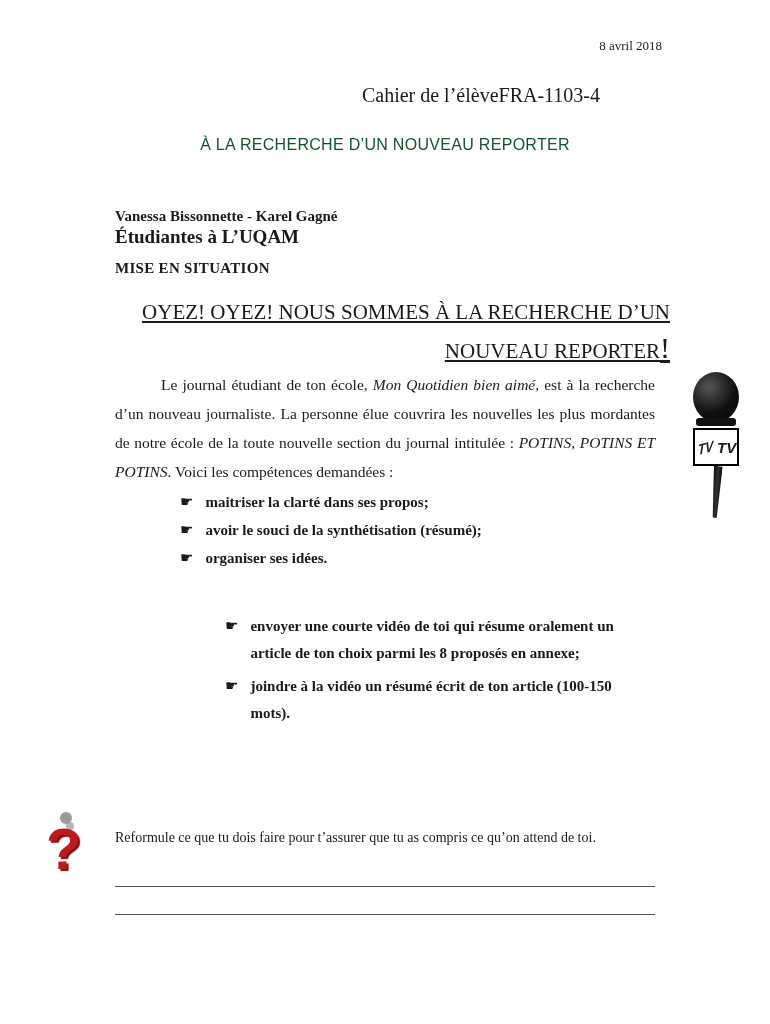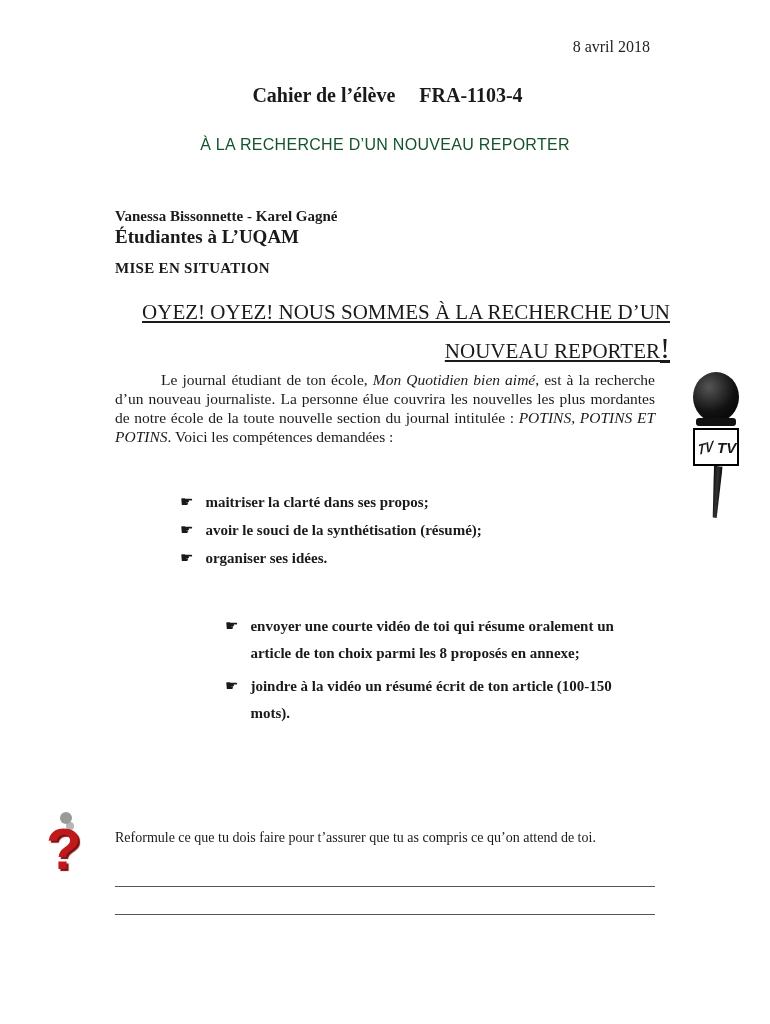--- a/index.html
+++ b/index.html
@@ -1,33 +1,33 @@
 <!DOCTYPE html>
 <html><head>
 <meta charset="utf-8">
 <style>
   html,body{margin:0;padding:0;background:#fff;}
   .page{
     position:relative;width:770px;height:1024px;background:#ffffff;overflow:hidden;
     font-family:"Liberation Serif", serif;color:#1a1a1a;
   }
   .abs{position:absolute;}
-  .date{top:38px;right:120px;font-size:16px;color:#222;}
-  .title-row{top:84px;left:115px;width:540px;display:flex;justify-content:center;
-    padding:0 55px 0 60px;box-sizing:border-box;font-weight:bold;font-size:20px;gap:24px;}
+  .date{top:38px;right:108px;font-size:13px;color:#222;}
+  .title-row{top:84px;left:115px;width:540px;display:flex;justify-content:flex-end;
+    padding:0 55px 0 60px;box-sizing:border-box;font-weight:normal;font-size:20px;}
   .subtitle{top:136px;left:115px;width:540px;text-align:center;
     font-family:"Liberation Sans", sans-serif;font-size:16px;letter-spacing:.3px;color:#14532d;}
   .authors{top:208px;left:115px;font-weight:bold;font-size:15px;}
   .affiliation{top:226px;left:115px;font-weight:bold;font-size:19px;text-align:right;}
   .mise{top:260px;left:115px;width:540px;text-align:left;font-weight:bold;font-size:15px;letter-spacing:.3px;}
   .headline{top:294px;left:100px;width:570px;text-align:right;font-weight:normal;font-size:21px;
     line-height:36px;}
   .headline .uline{text-decoration:underline;}
   .headline .bang{font-size:30px;text-decoration:underline;}
-  .intro{top:370px;left:115px;width:540px;font-size:15.5px;line-height:19px;text-align:justify;
+  .intro{top:370px;left:115px;width:540px;font-size:15.5px;line-height:29px;text-align:justify;
     text-indent:46px;}
   .skills{top:492px;left:180px;width:420px;font-size:15px;font-weight:bold;}
   .li-row{display:flex;align-items:flex-start;margin-bottom:7px;line-height:21px;}
   .hand{font-family:"DejaVu Sans", sans-serif;font-weight:normal;font-size:15px;margin-right:12px;flex:0 0 auto;}
   .candidacy{top:574px;left:118px;width:540px;font-size:15px;}
   .tasks{top:613px;left:225px;width:420px;font-size:15px;font-weight:bold;}
   .tasks .li-row{margin-bottom:6px;line-height:27px;}
   .closing{top:718px;left:115px;width:545px;font-size:15.5px;font-weight:bold;line-height:33px;}
   .prompt{top:830px;left:115px;width:545px;font-size:14px;}
   .answer-line{left:115px;width:540px;height:14px;border-bottom:1px solid #555;}

